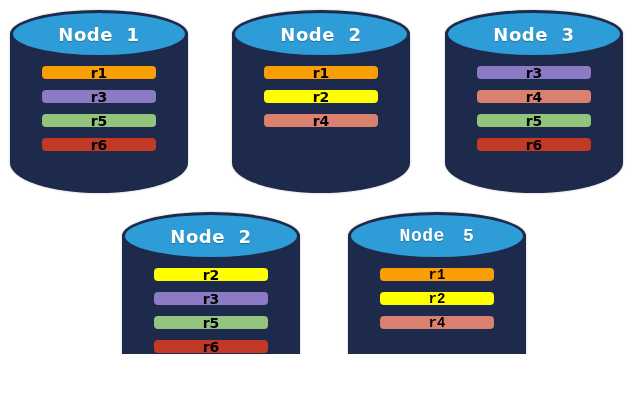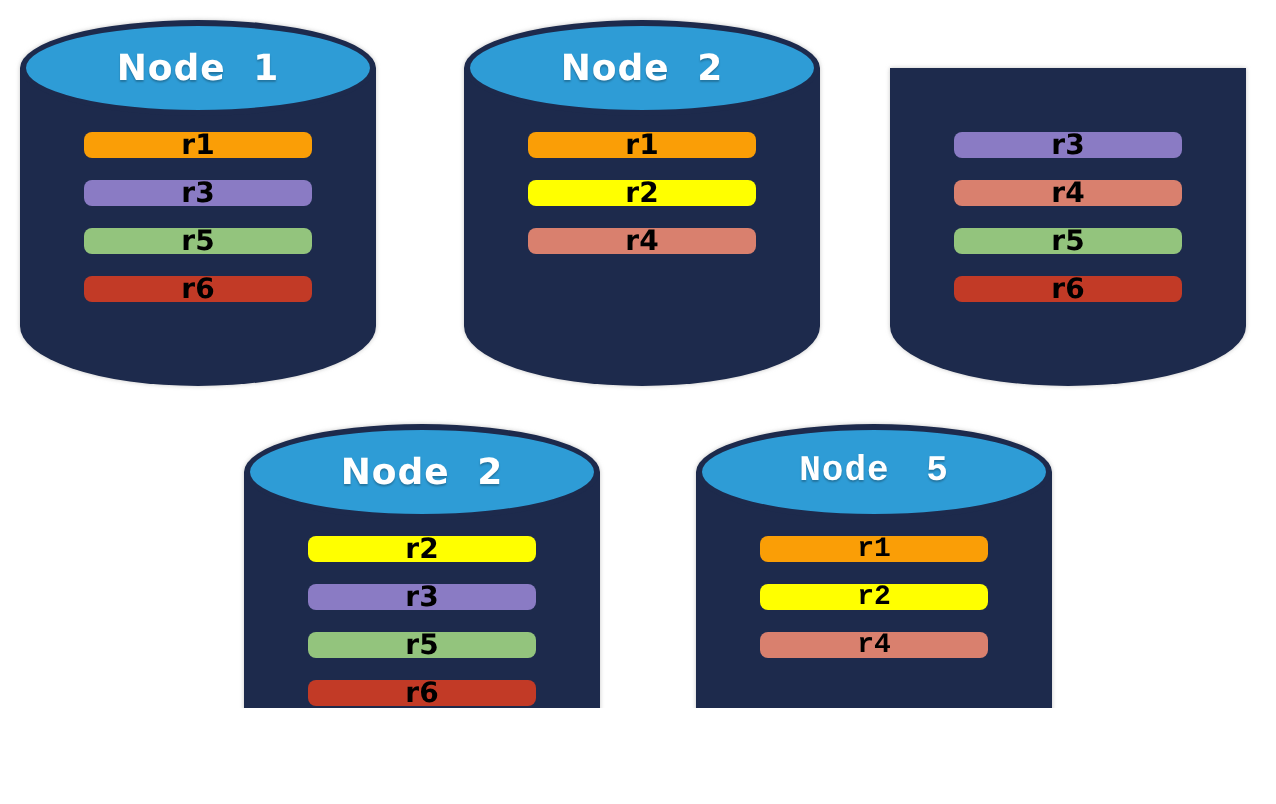--- a/index.html
+++ b/index.html
@@ -119,20 +119,23 @@
           <span>r2</span>
         </div>
         <div class="bar" style="background: rgb(217, 128, 110);">
           <span>r4</span>
         </div>
       </div>
   </div>
 
   <div class="cylinder pos3" style="--body-navy: #1D2A4C; --top-blue: #2E9CD6;">
     <div class="cyl-body"></div>
+    <div class="cyl-top">
+      <span class="node-label">Node 3</span>
+    </div>
     <div class="bars">
         <div class="bar" style="background: rgb(138, 123, 196);">
           <span>r3</span>
         </div>
         <div class="bar" style="background: rgb(217, 128, 110);">
           <span>r4</span>
         </div>
         <div class="bar" style="background: rgb(147, 196, 125);">
           <span>r5</span>
         </div>

